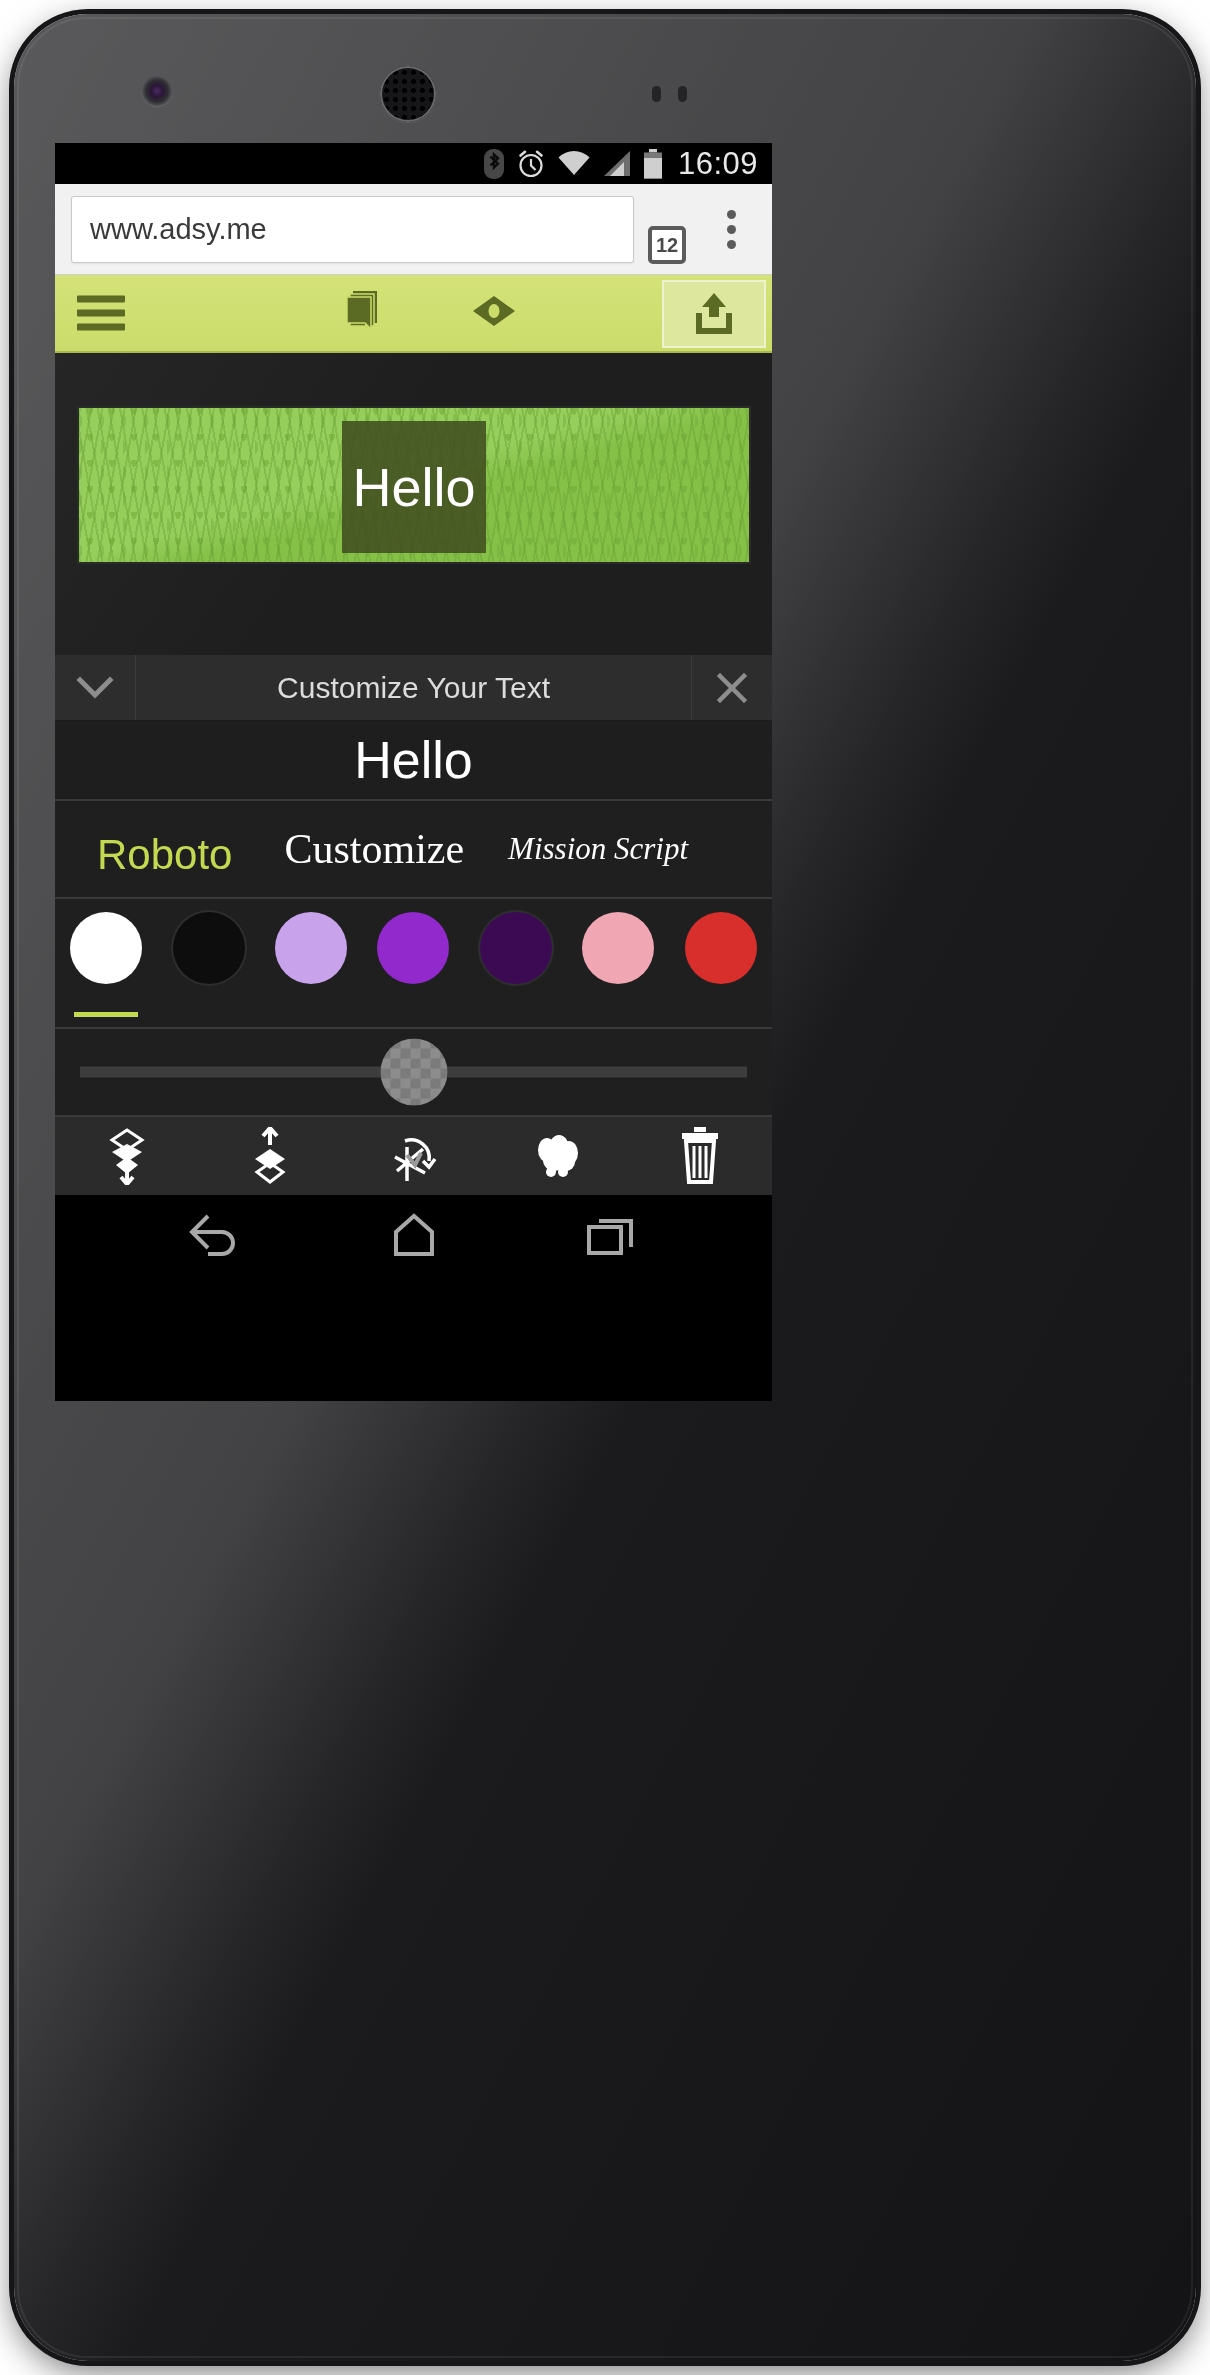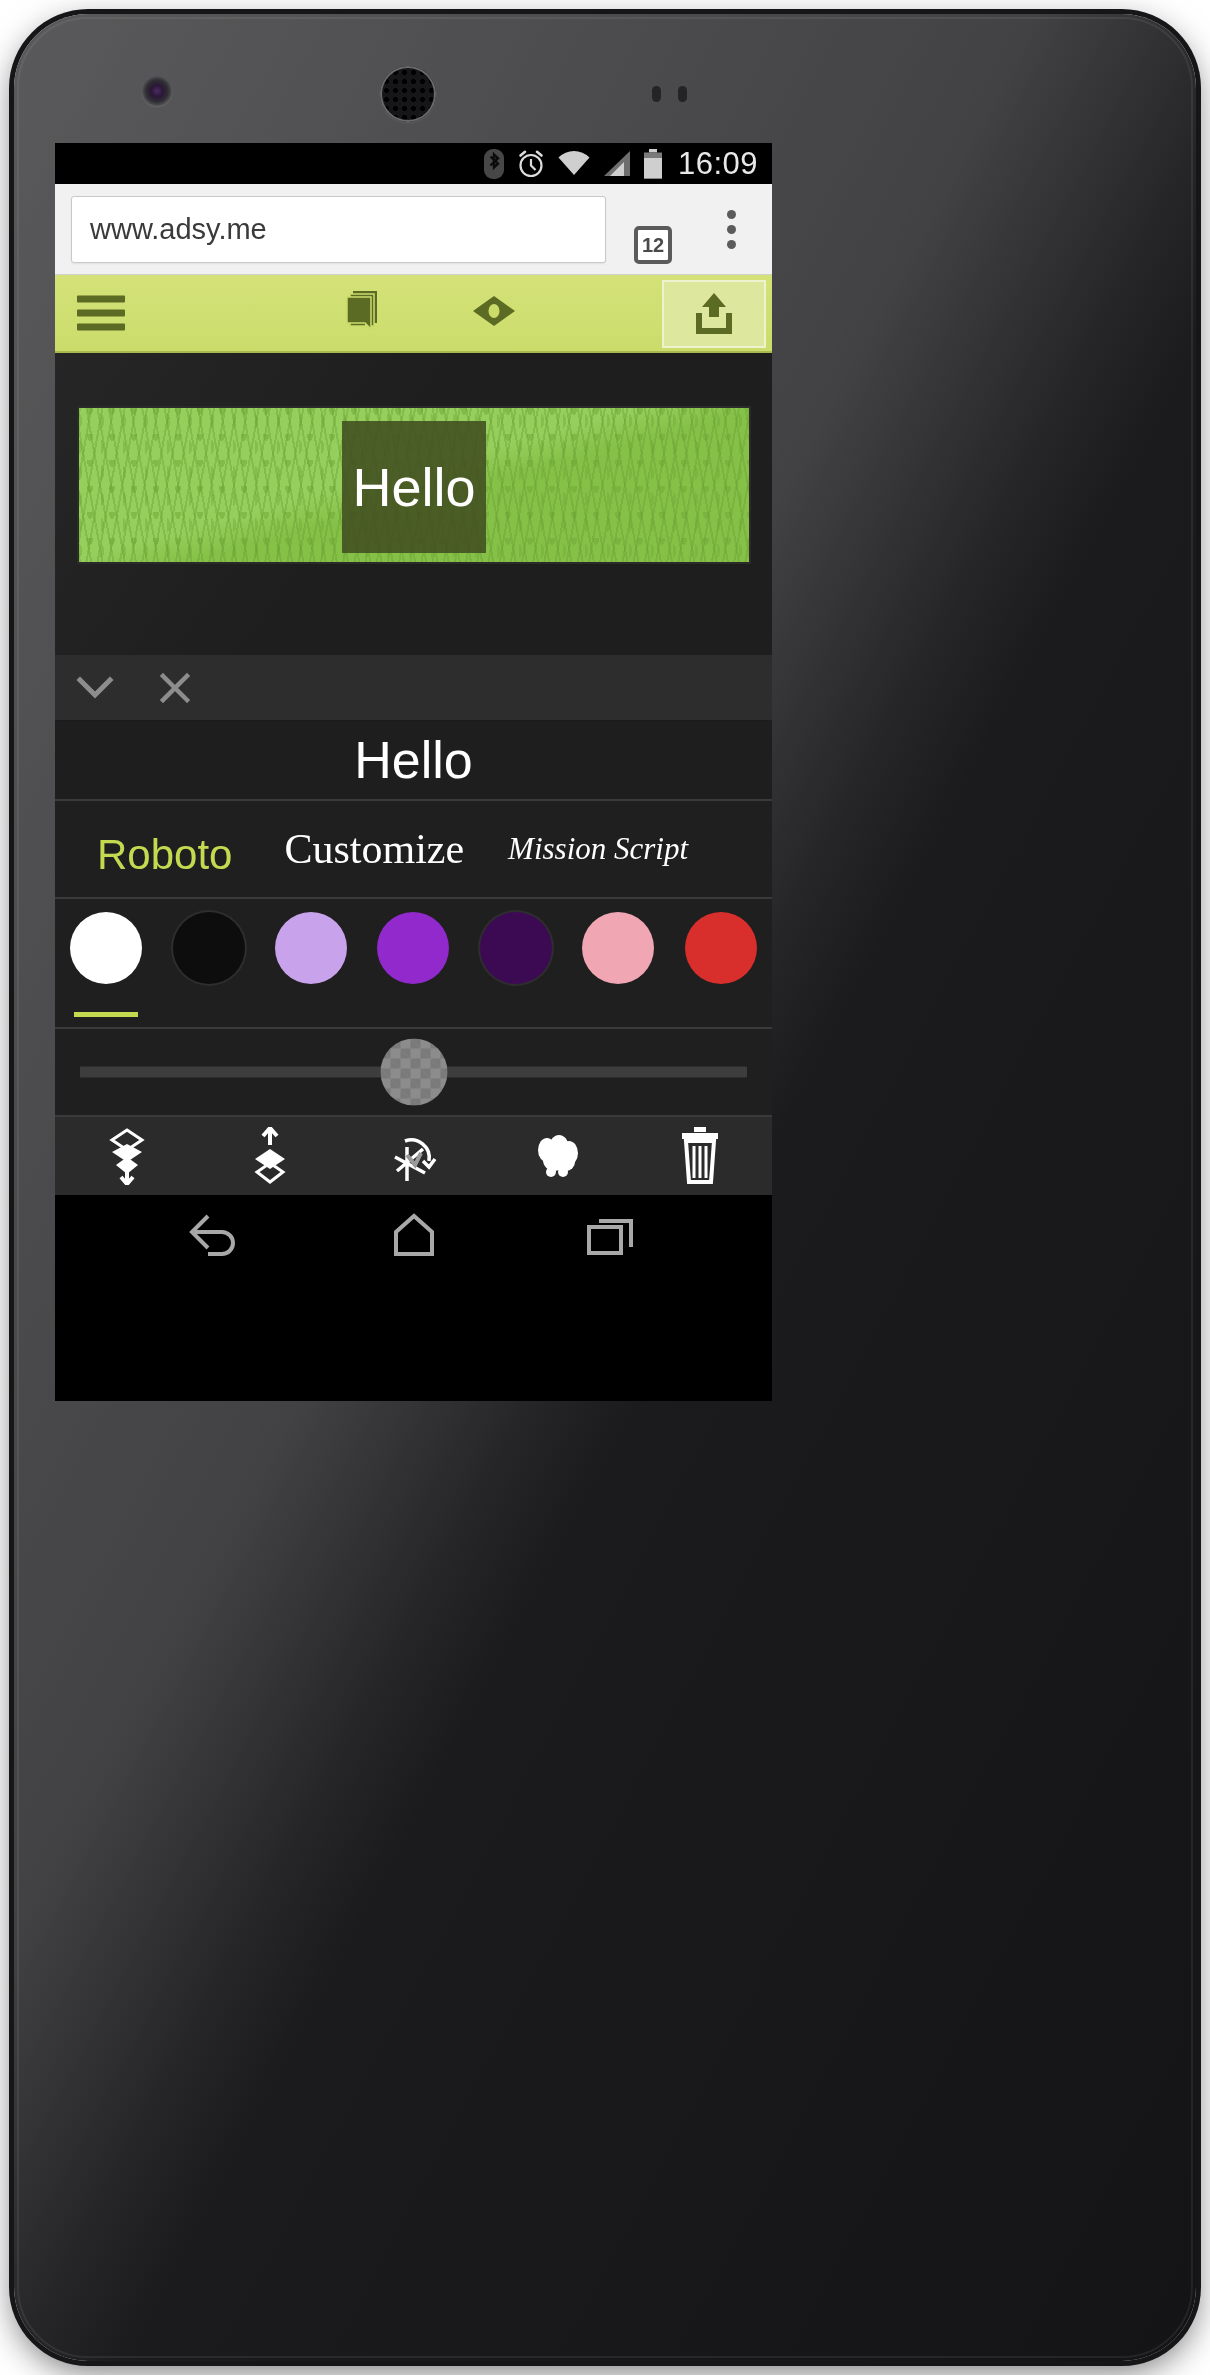--- a/index.html
+++ b/index.html
@@ -70,21 +70,21 @@
   .sb-time {
     color:#e8e8e8; font-size:31px; letter-spacing:.5px;
     font-family:"Liberation Sans", sans-serif; line-height:1;
     margin-left:4px;
   }
   .sbico { display:block; }
 
   
   .chrome {
     height:91px; background:#f1f1f1;
-    display:flex; align-items:center; padding:0 10px 0 16px; gap:16px;
+    display:flex; align-items:center; padding:0 10px 0 16px; gap:2px;
     border-bottom:1px solid #cfcfcf;
   }
   .omnibox {
     flex:1; height:67px; background:#fff; border:1px solid #c9c9c9;
     border-radius:3px; display:flex; align-items:center; padding:0 18px;
     box-shadow:0 1px 2px rgba(0,0,0,.07);
   }
   .omnibox-text { font-size:29px; color:#3a3a3a; }
   .tabcount {
     width:62px; display:flex; align-items:center; justify-content:center;
@@ -331,20 +331,23 @@
         </div>
       </div>
     </div>
 
     <div class="panel-head">
       <div class="ph-left">
         <svg width="38" height="24" viewBox="0 0 38 24">
           <path d="M4 4 L19 19 L34 4" fill="none" stroke="#8d8d8d" stroke-width="5" stroke-linecap="square"></path>
         </svg>
       </div>
+      <div class="ph-mid">
+        <span class="ph-title">Customize Your Text</span>
+      </div>
       <div class="ph-right">
         <svg width="32" height="32" viewBox="0 0 32 32">
           <path d="M4 4 L28 28 M28 4 L4 28" stroke="#8d8d8d" stroke-width="4.5" stroke-linecap="square"></path>
         </svg>
       </div>
     </div>
 
     <div class="text-preview">
       <span>Hello</span>
     </div>

